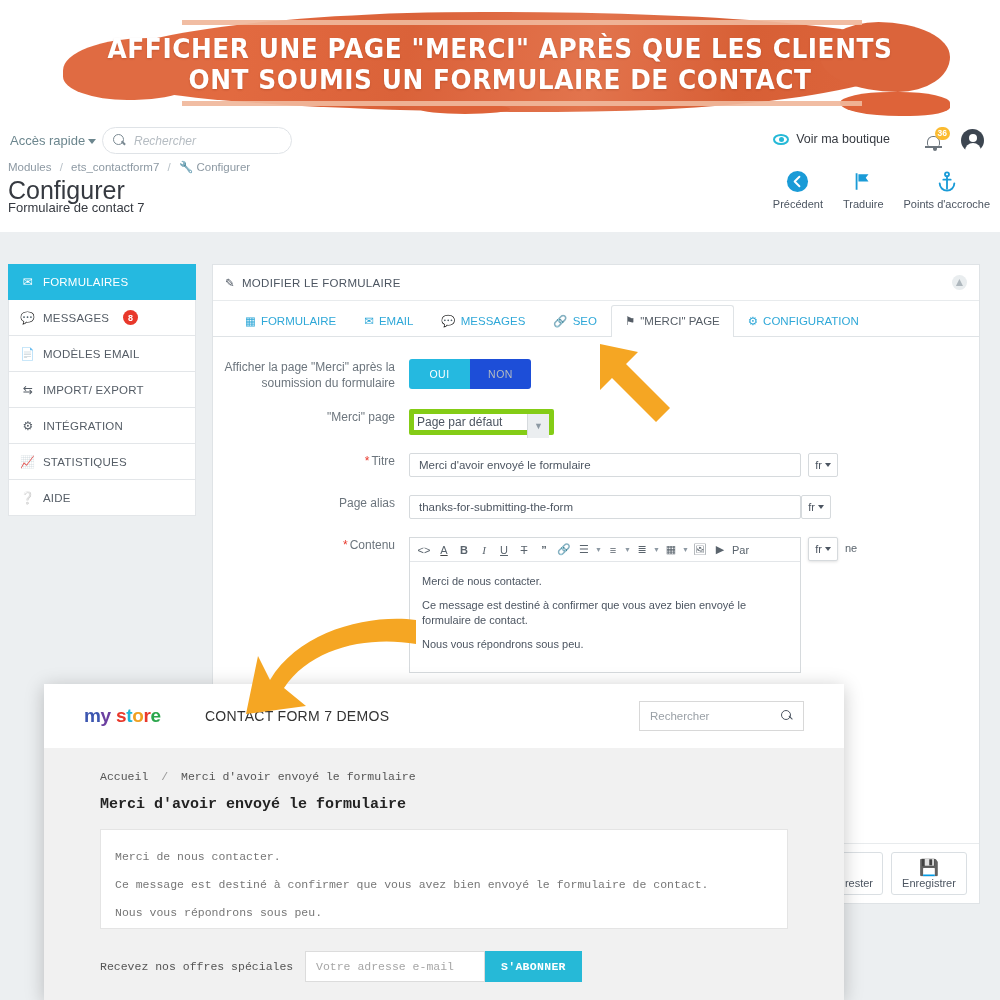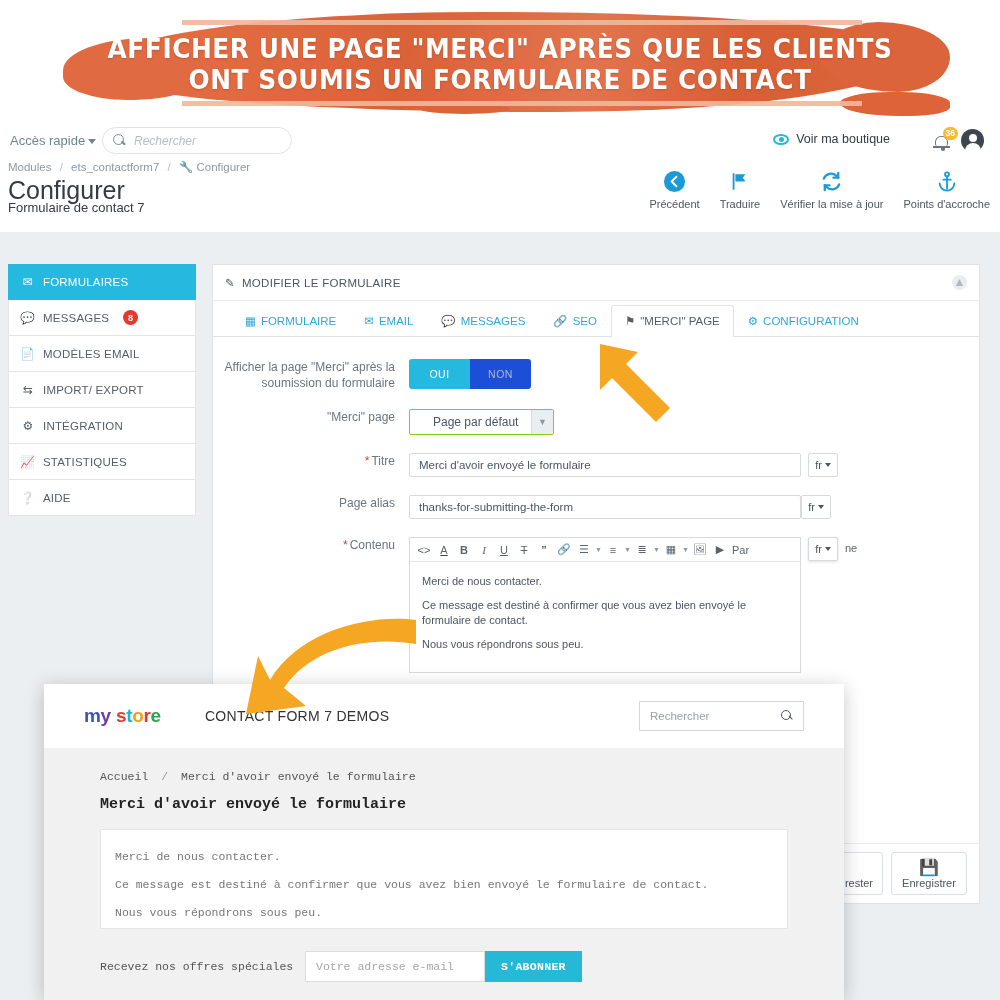--- a/index.html
+++ b/index.html
@@ -77,21 +77,21 @@
   }
   .view-shop {
     position:absolute; right:110px; top:132px; font-size:12.5px; color:#363a41;
     display:flex; align-items:center; gap:7px;
   }
   .eye {
     width:16px;height:11px;border:2px solid #25b9d7;border-radius:50% 50%;
     position:relative; display:inline-block;
   }
   .eye:after{content:"";position:absolute;left:4px;top:1.5px;width:5px;height:5px;background:#25b9d7;border-radius:50%;}
-  .bell-wrap { position:absolute; right:46px; top:130px; width:22px; height:22px; }
+  .bell-wrap { position:absolute; right:54px; top:130px; width:22px; height:22px; }
   .bell {
     position:absolute; left:3px; top:6px; width:13px; height:10px;
     border:1.6px solid #6c757d; border-radius:6px 6px 2px 2px; border-bottom:none;
   }
   .bell:after{content:"";position:absolute;left:-3px;top:9px;width:17px;height:1.6px;background:#6c757d;}
   .bell:before{content:"";position:absolute;left:5px;top:11px;width:4px;height:3px;background:#6c757d;border-radius:0 0 3px 3px;}
   .badge {
     position:absolute; right:-4px; top:-3px; min-width:15px; height:13px;
     background:#fbbb31; color:#fff; border-radius:7px; font-size:8.5px;
     line-height:13px; text-align:center; padding:0 3px; font-weight:bold;
@@ -170,22 +170,22 @@
   }
   .req { color:#e8382b; margin-right:2px; }
   .fctl { flex:1; display:flex; align-items:flex-start; gap:7px; }
 
   .toggle { display:flex; border-radius:3px; overflow:hidden; height:30px; }
   .toggle div { width:61px; font-size:10.5px; display:flex; align-items:center; justify-content:center; letter-spacing:.5px; }
   .toggle .on { background:#25b9e0; color:#fff; }
   .toggle .off { background:#1d4ed8; color:#b3bbc1; }
 
   .select-box {
-    width:145px; height:26px; border:1px solid #84cc16; border-radius:2px; background:#fff;
-    font-size:12px; color:#4c5561; display:flex; align-items:center; padding-left:23px; position:relative;
+    width:145px; height:26px; border:5px solid #84cc16; border-radius:2px; background:#fff;
+    font-size:12px; color:#4c5561; display:flex; align-items:center; padding-left:3px; position:relative;
   }
   .select-box .arrow {
     position:absolute; right:0; top:0; width:22px; height:24px; background:#ebeef0;
     border-left:1px solid #d6dadd; display:flex; align-items:center; justify-content:center;
     font-size:9px; color:#8d99a3;
   }
   .text-input {
     height:24px; border:1px solid #d6dadd; border-radius:2px; background:#fff;
     font-size:11.5px; color:#4c5561; display:flex; align-items:center; padding-left:9px;
   }
@@ -322,31 +322,20 @@
     <div class="lbl">Précédent</div>
   </div>
   <div class="hdr-action">
     <div class="ic">
       <svg width="22" height="23" viewBox="0 0 24 24">
           <rect x="4" y="3" width="2" height="18" fill="#1a9bd7"></rect>
           <path d="M7 4h11l-3 4 3 4H7z" fill="#1a9bd7"></path>
         </svg>
     </div>
     <div class="lbl">Traduire</div>
-  </div>
-  <div class="hdr-action">
-    <div class="ic">
-      <svg width="23" height="23" viewBox="0 0 24 24" fill="none" stroke="#1a9bd7" stroke-width="2.4" stroke-linecap="round">
-          <path d="M4 9a8 8 0 0 1 13-3l2 2"></path>
-          <path d="M20 15a8 8 0 0 1-13 3l-2-2"></path>
-          <path d="M19 3v5h-5"></path>
-          <path d="M5 21v-5h5"></path>
-        </svg>
-    </div>
-    <div class="lbl">Vérifier la mise à jour</div>
   </div>
   <div class="hdr-action">
     <div class="ic">
       <svg width="22" height="23" viewBox="0 0 24 24" fill="none" stroke="#1a9bd7" stroke-width="2" stroke-linecap="round">
           <circle cx="12" cy="4.2" r="2.2"></circle>
           <path d="M12 6.5V20"></path>
           <path d="M8 10h8"></path>
           <path d="M4 14a8 8 0 0 0 16 0"></path>
         </svg>
     </div>

